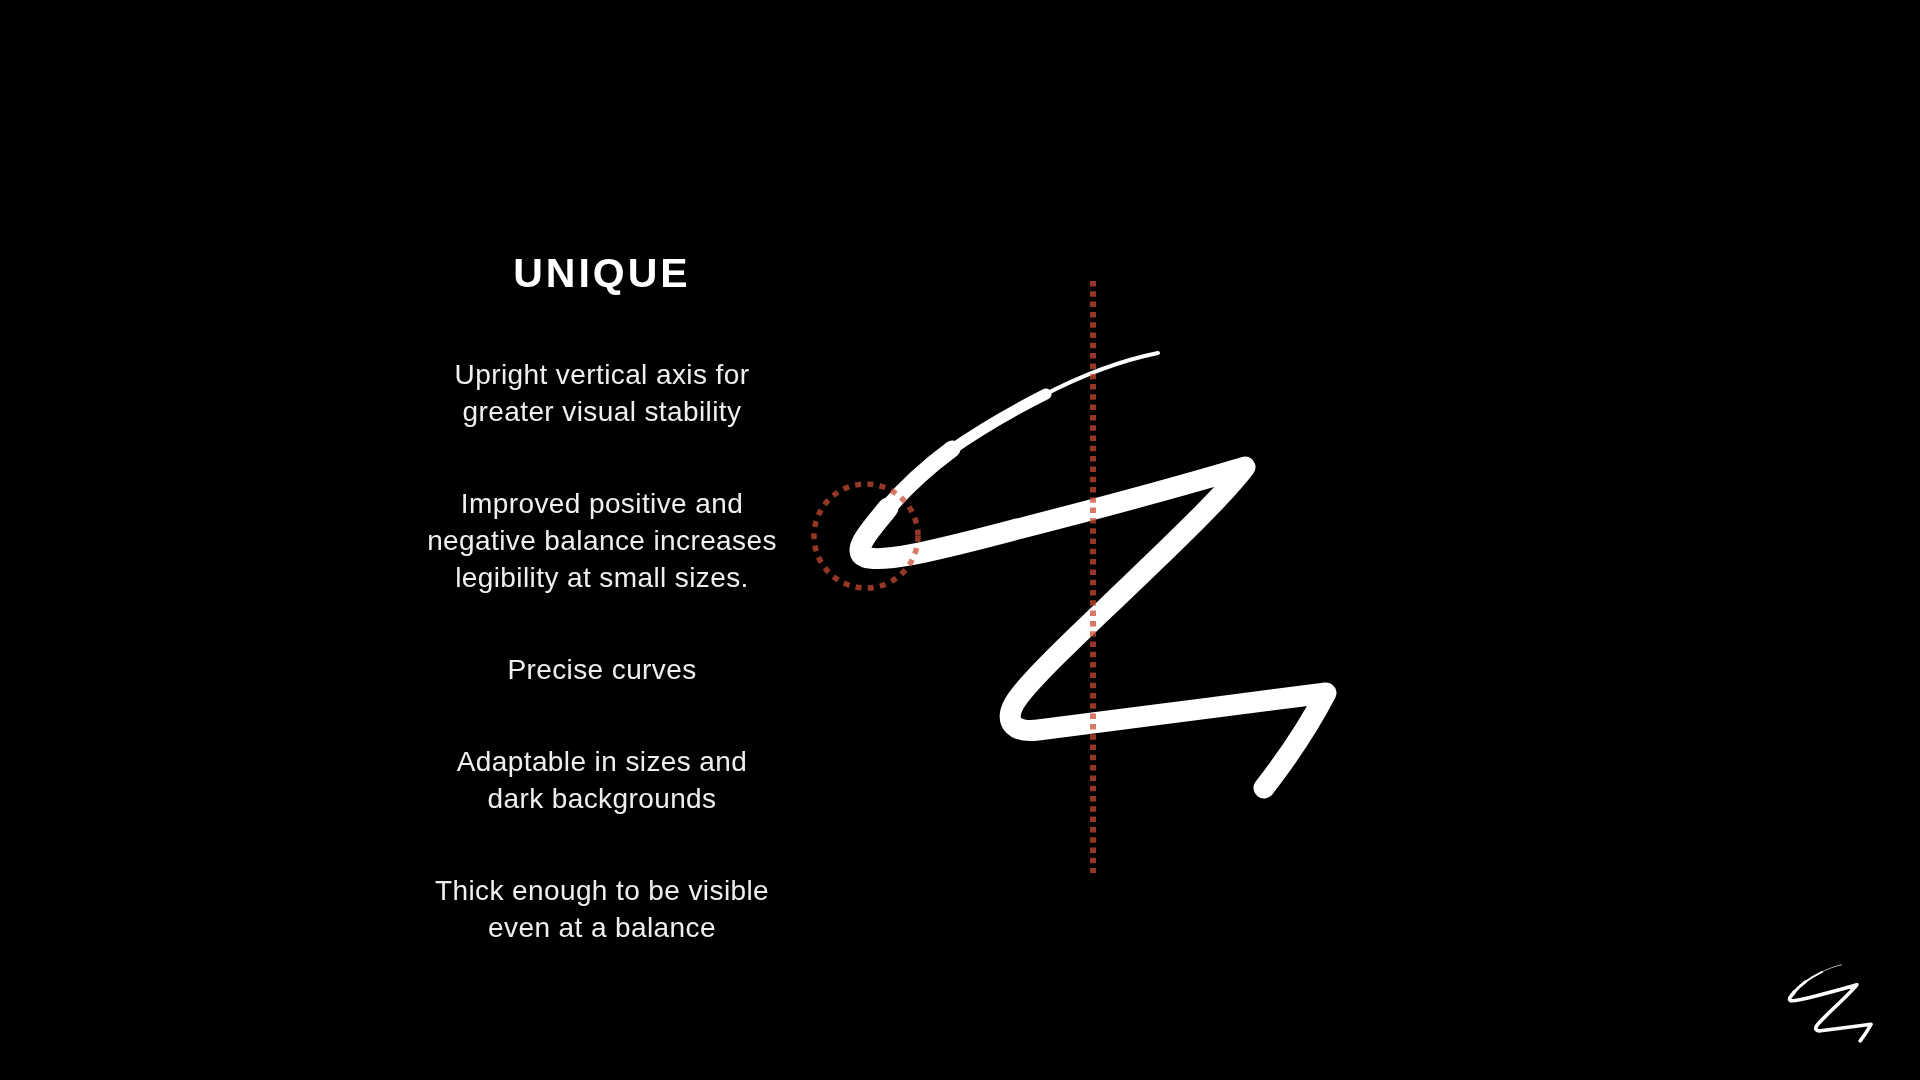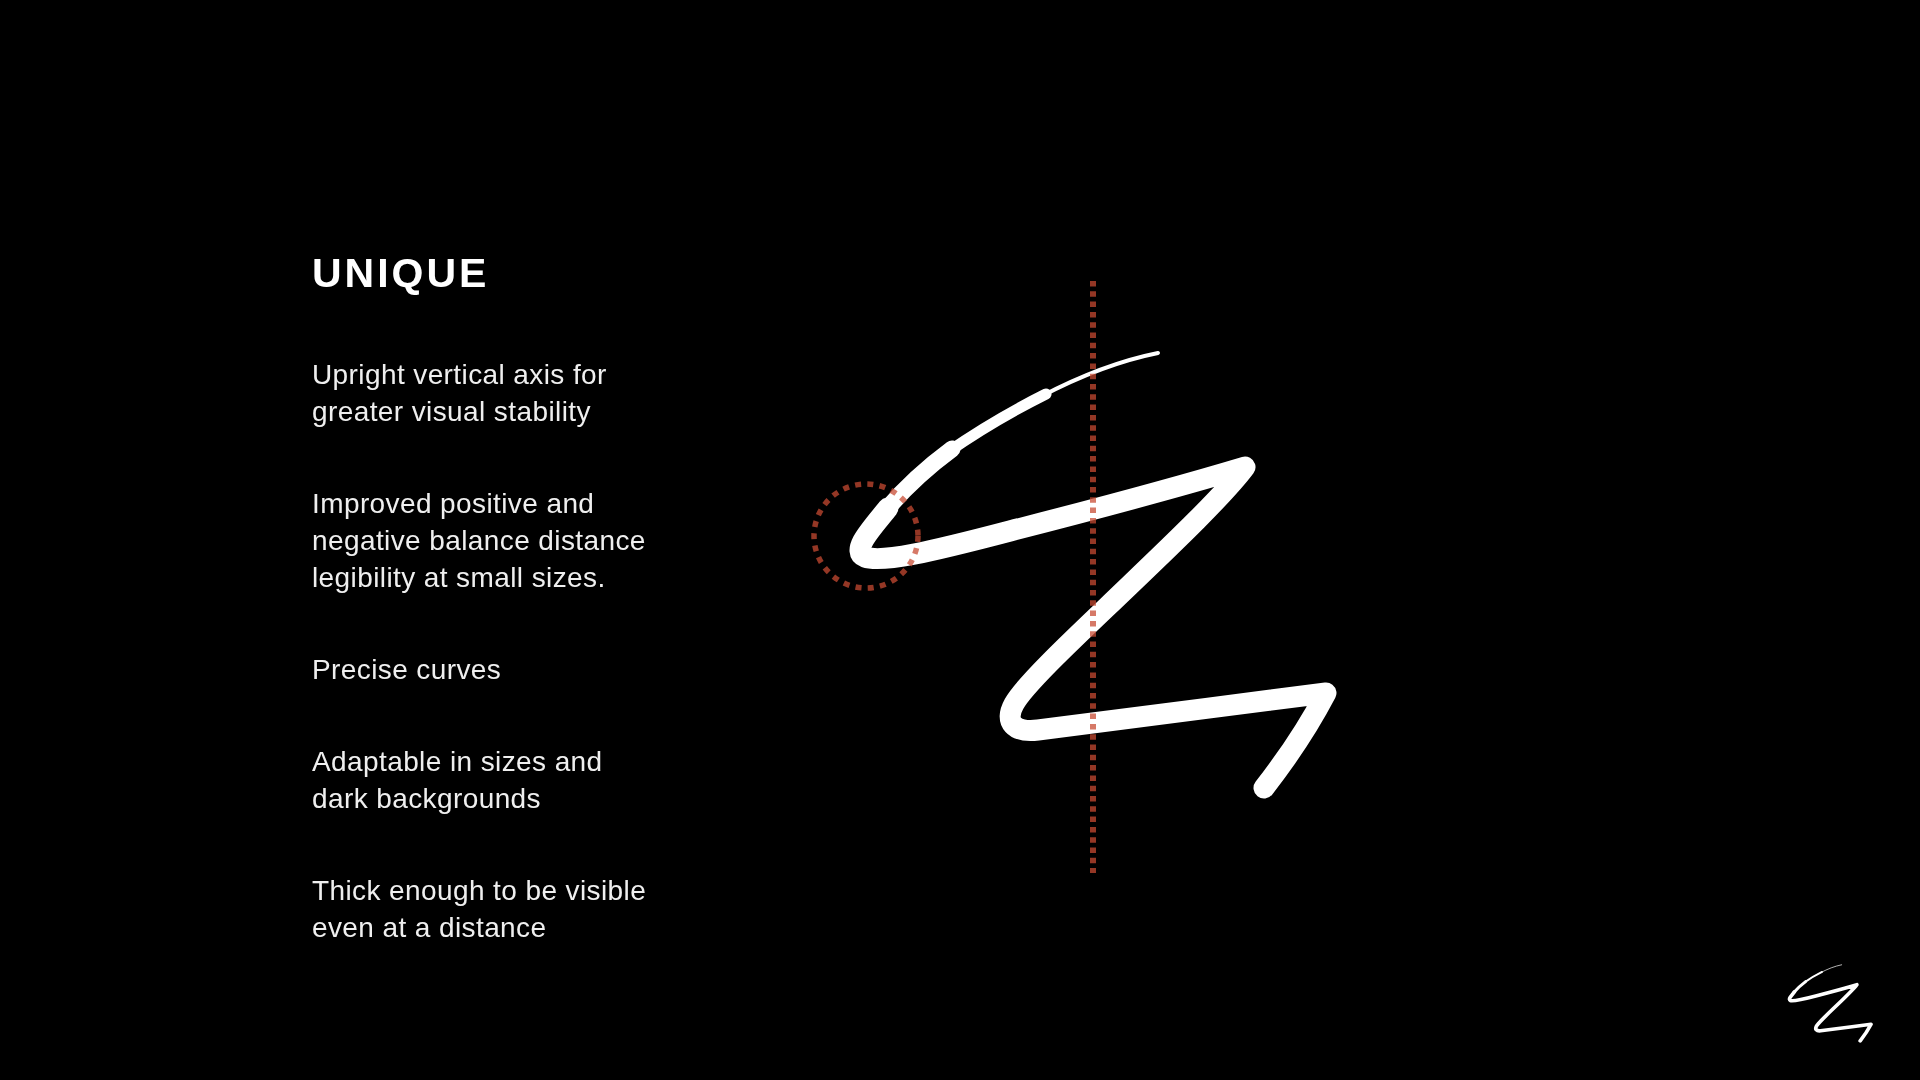--- a/index.html
+++ b/index.html
@@ -15,22 +15,23 @@
     background:var(--background,#000);
     font-family:"Liberation Sans","DejaVu Sans",sans-serif;
   }
   .slide{
     position:relative;
     width:1920px;height:1080px;
     background:var(--background,#000);
   }
   .text-col{
     position:absolute;
-    left:312px;top:250px;
+    left:342px;top:250px;
     width:520px;
+    text-align:center;
   }
   .title{
     color:var(--title-text,#fff);
     font-size:41px;
     font-weight:700;
     letter-spacing:3px;
     line-height:47px;
     margin:0 0 59px 0;
   }
   .feature{
@@ -70,27 +71,27 @@
 </head>
 <body>
 
 <div class="slide">
 
   <div class="text-col">
     <h1 class="title">UNIQUE</h1>
     <p class="feature">Upright vertical axis for
 greater visual stability</p>
     <p class="feature">Improved positive and
-negative balance distance
+negative balance increases
 legibility at small sizes.</p>
     <p class="feature">Precise curves</p>
     <p class="feature">Adaptable in sizes and
 dark backgrounds</p>
     <p class="feature">Thick enough to be visible
-even at a distance</p>
+even at a balance</p>
   </div>
 
   <svg class="diagram" viewBox="0 0 1920 1080" xmlns="http://www.w3.org/2000/svg">
 
     <g id="mark-core">
       <path class="ms w4" d="M 1158 353 C 1118 361, 1078 377, 1040 397"></path>
       <path class="ms w11" d="M 1046 394 C 1012 411, 978 431, 948 452"></path>
       <path class="ms w17" d="M 952 449 C 929 466, 903 490, 886 510"></path>
       <path class="ms w21" d="M 888 508
                C 872 528, 850 551, 865 557

